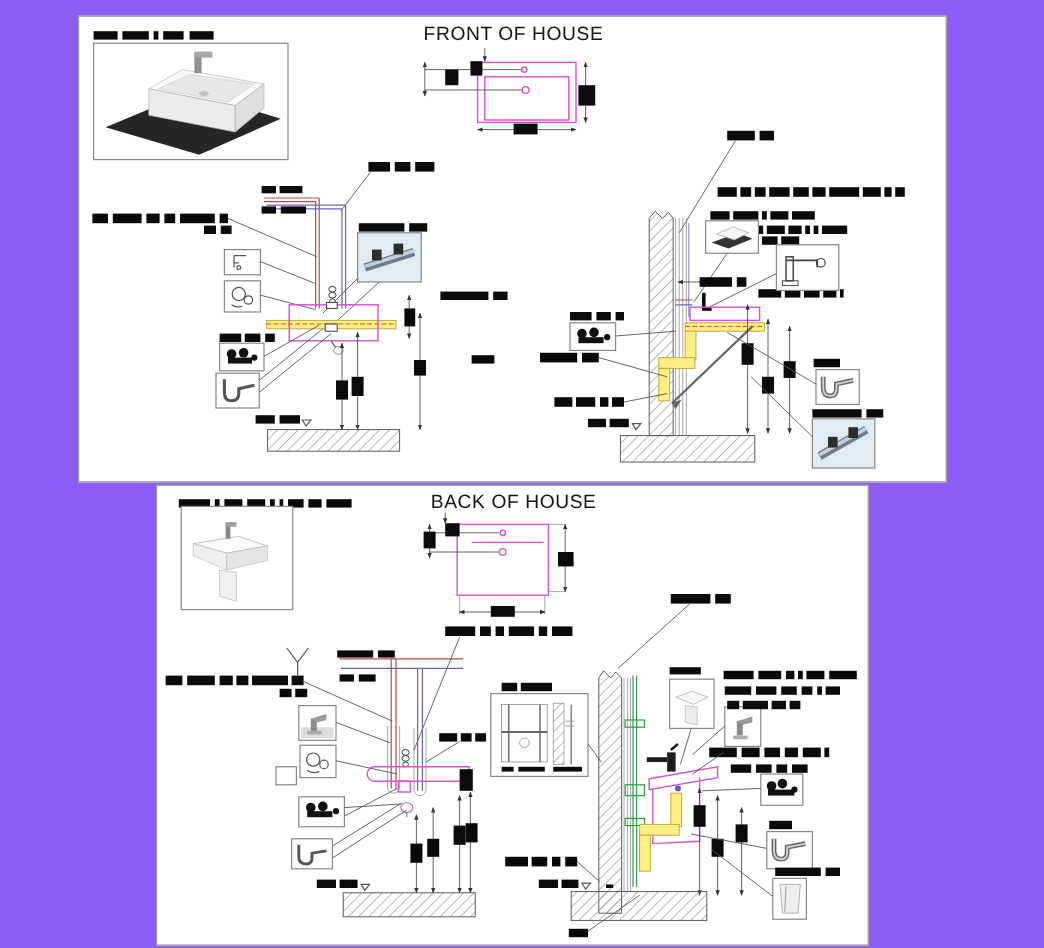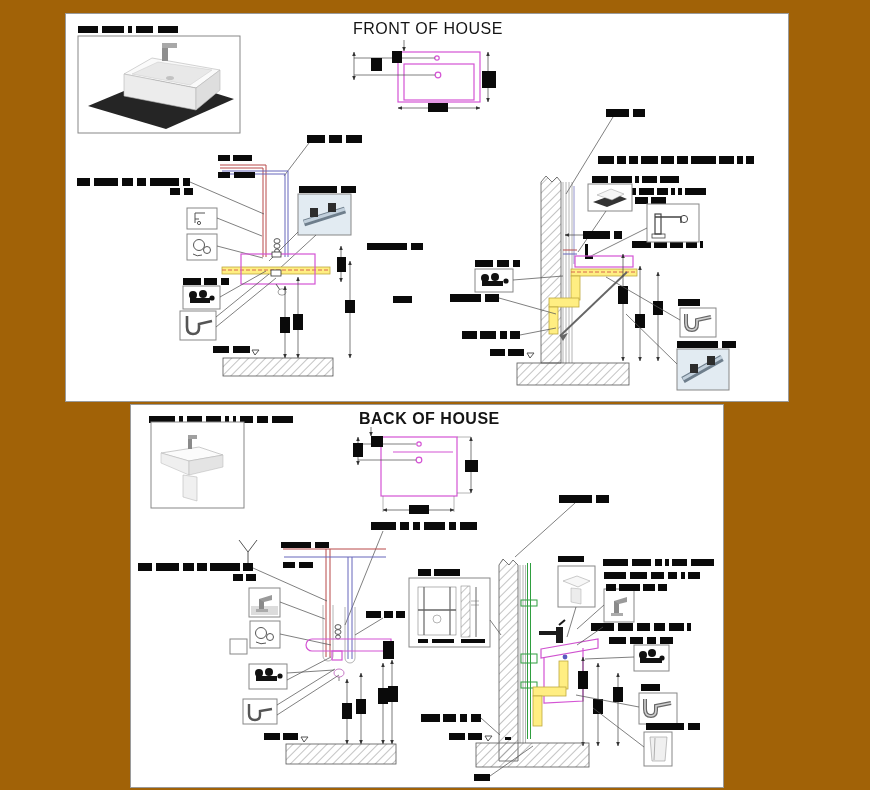--- a/index.html
+++ b/index.html
@@ -1,19 +1,19 @@
 <!DOCTYPE html>
 <html><head>
 <meta charset="utf-8">
 <style>
   html,body{margin:0;padding:0;background:#fbfbf8;font-family:"Liberation Sans",sans-serif;}
-  .canvas{position:relative;width:870px;height:790px;background:#a16207;overflow:hidden;}
+  .canvas{position:relative;width:870px;height:790px;background:#8b5cf6;overflow:hidden;}
   .panel{position:absolute;background:#ffffff;border:1px solid #9a9a9a;}
   #front-panel{left:65px;top:13px;width:722px;height:387px;}
-  #back-panel{left:130px;top:404px;width:592px;height:382px;font-weight:bold;}
+  #back-panel{left:130px;top:404px;width:592px;height:382px;}
   .ptitle{position:absolute;font-size:16px;letter-spacing:.5px;color:#141414;white-space:nowrap;}
   #front-title{left:287px;top:6px;}
   #back-title{left:228px;top:5px;}
   .draw{position:absolute;left:0;top:0;}
   .rd{fill:#0a0a0a;}
   .dim{stroke:#444;stroke-width:.7;fill:none;}
   .ld{stroke:#555;stroke-width:.75;fill:none;}
   .frame{fill:#ffffff;stroke:#878787;stroke-width:1;}
   .photo{fill:#e2ebf2;stroke:#878787;stroke-width:1;}
   .mag{stroke:#d454d4;fill:none;stroke-width:1.2;}

